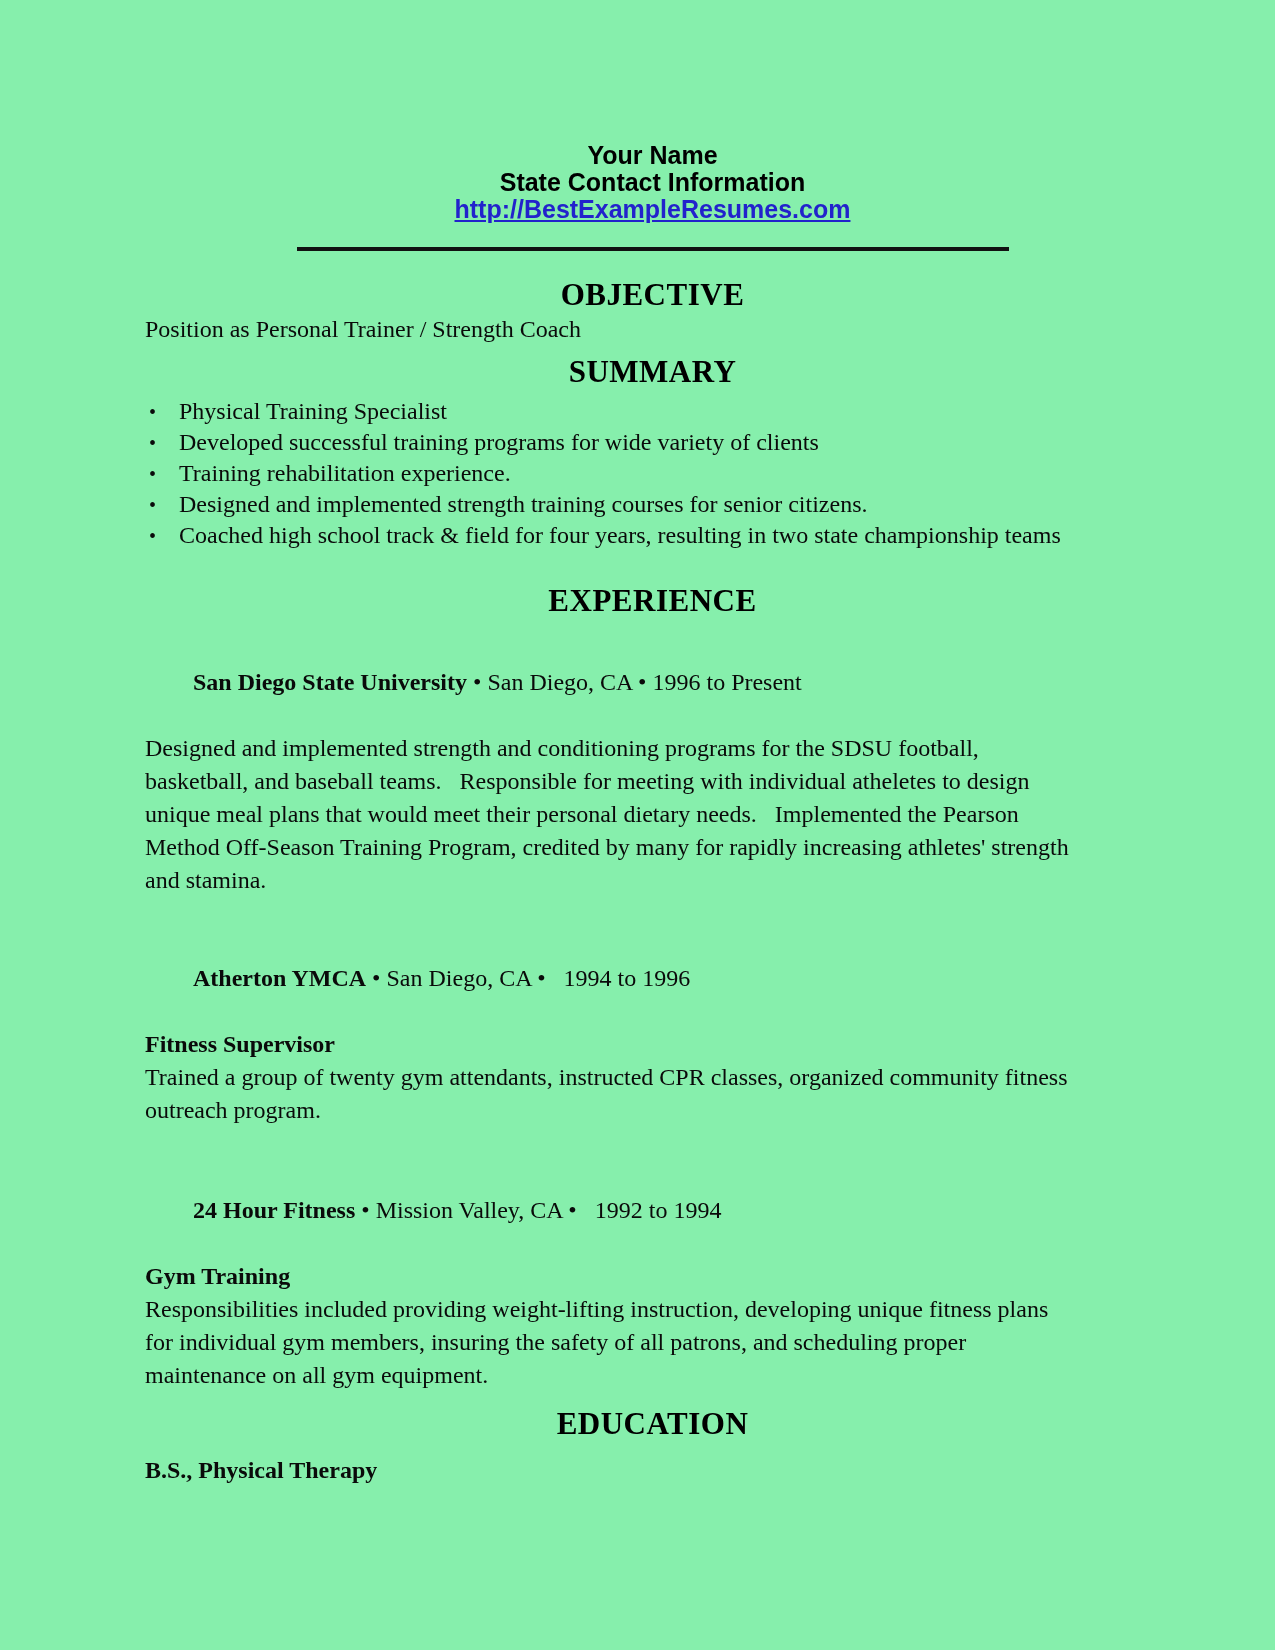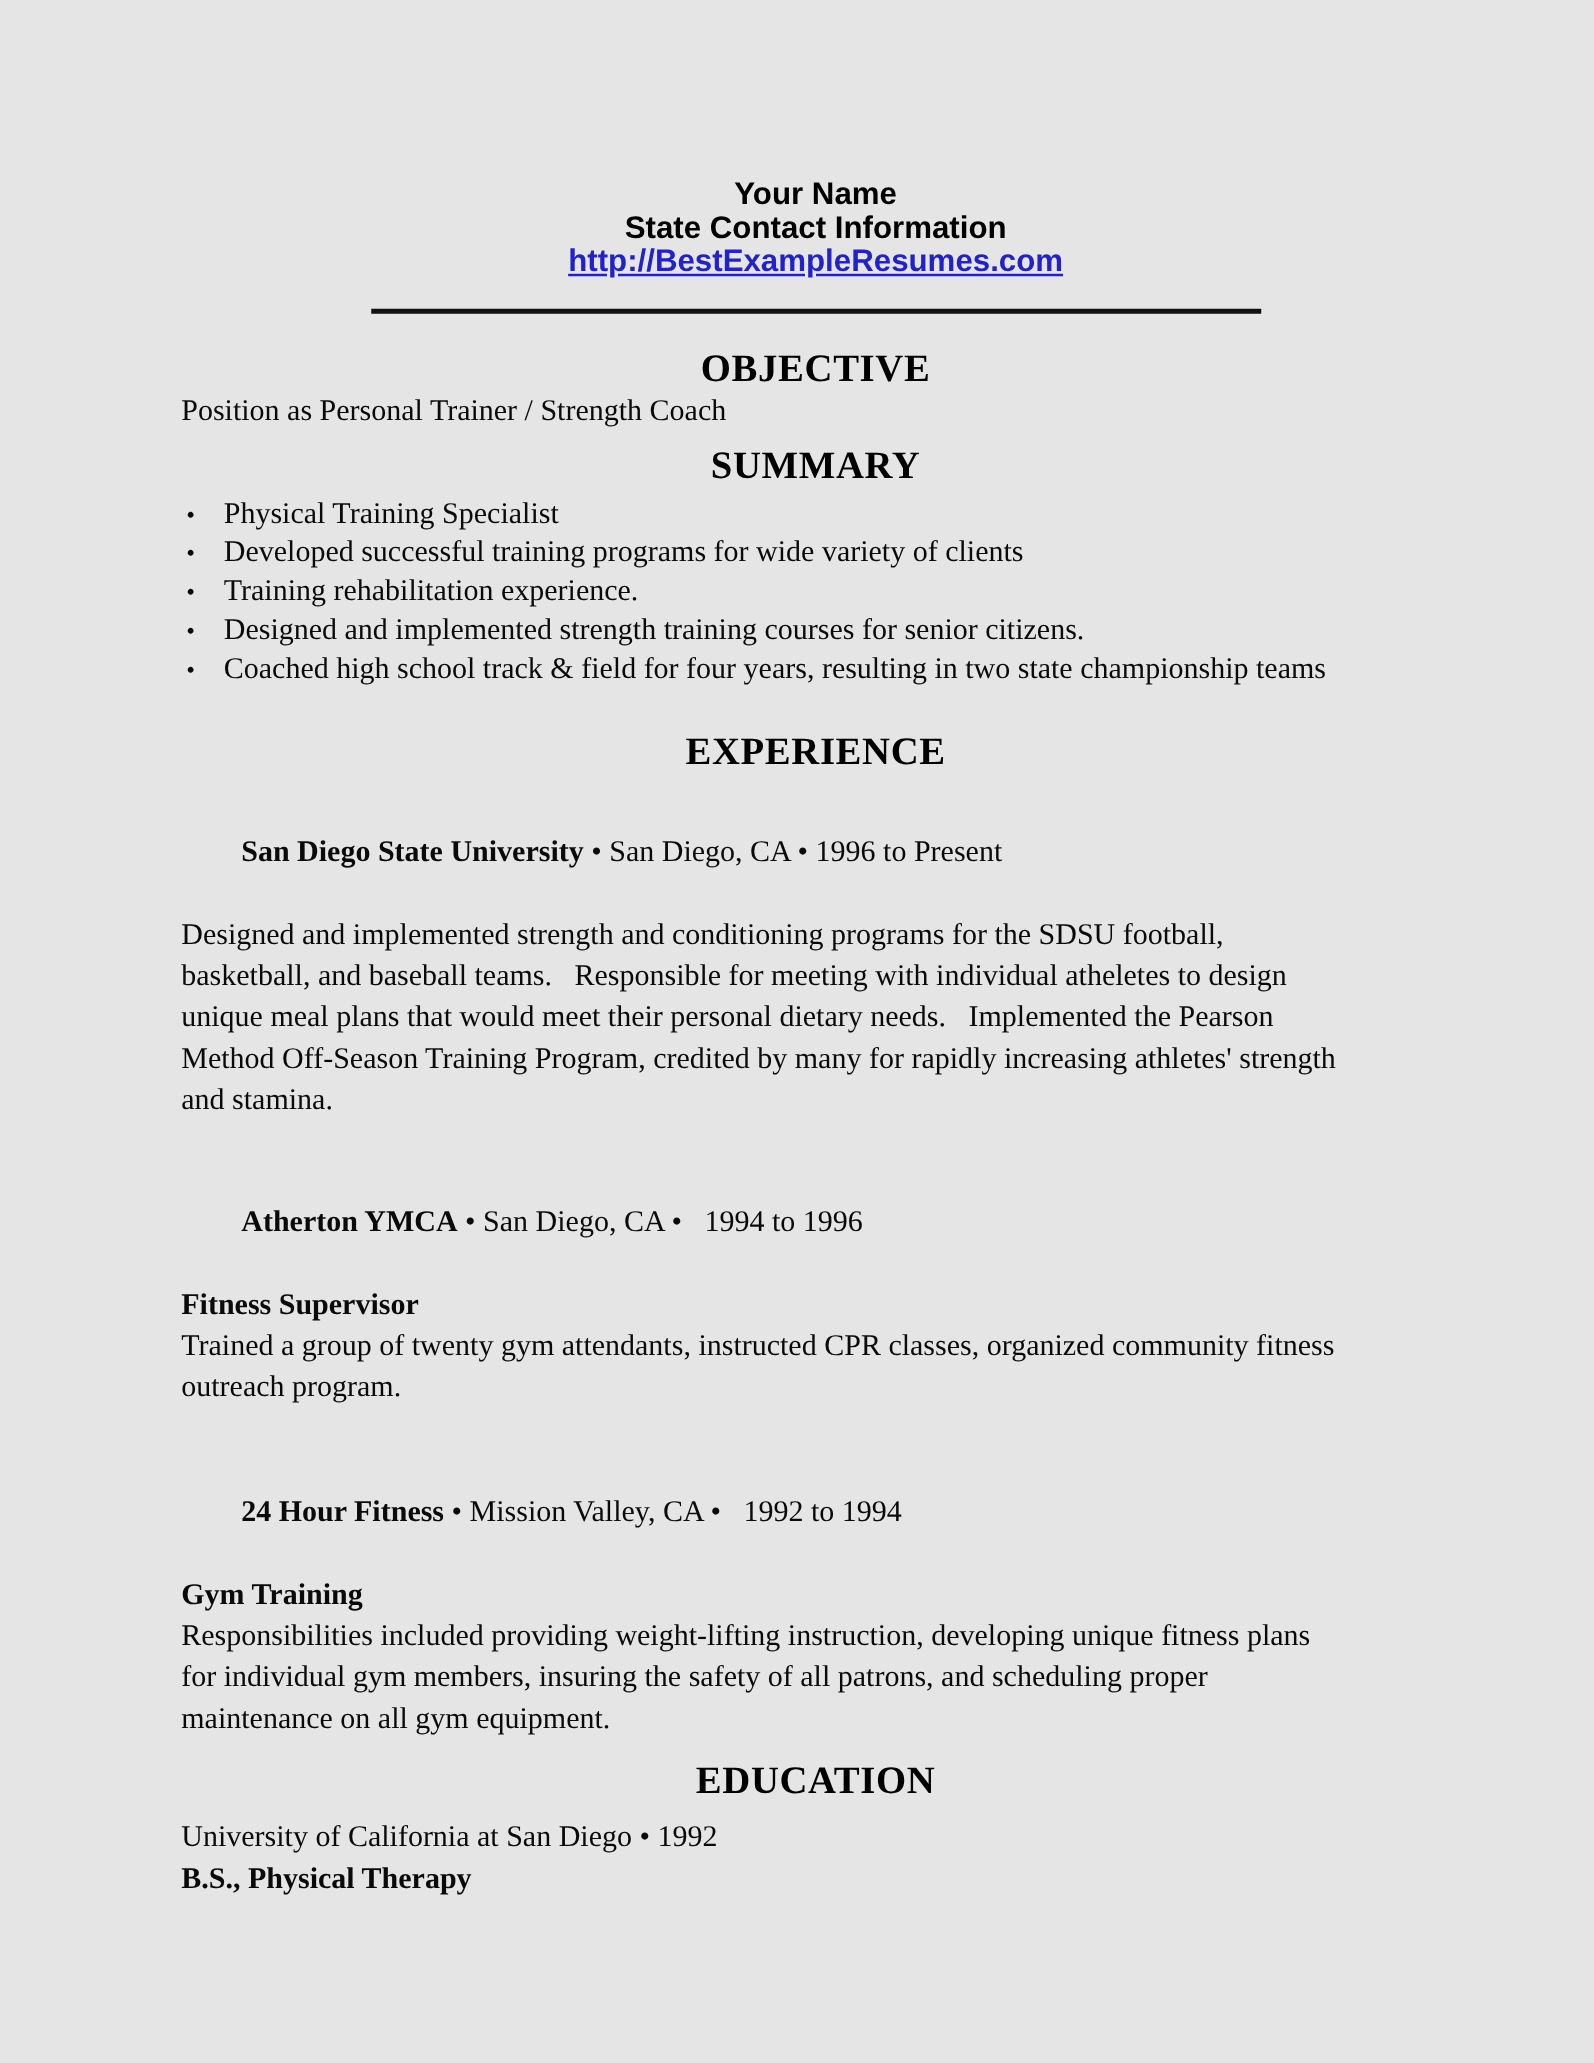--- a/index.html
+++ b/index.html
@@ -5,21 +5,21 @@
   html, body {
     margin: 0;
     padding: 0;
     background: #ffffff;
   }
   .page {
     position: relative;
     width: 1275px;
     height: 1650px;
     margin: 0 auto;
-    background: #e5e5e5;
+    background: #86efac;
     color: #0a0a0a;
     font-family: "Liberation Serif", serif;
     font-size: 24px;
     line-height: 33px;
     overflow: hidden;
   }
   .content {
     padding: 142px 115px 0 145px;
   }
   
@@ -162,18 +162,17 @@
         <span class="entry-company">24 Hour Fitness</span><span class="entry-meta"> • Mission Valley, CA •   1992 to 1994</span>
       </div>
       <div class="entry-title">Gym Training</div>
       <div class="entry-desc">Responsibilities included providing weight-lifting instruction, developing unique fitness plans
 for individual gym members, insuring the safety of all patrons, and scheduling proper
 maintenance on all gym equipment.</div>
     </div>
 
     <div class="section-heading h-education">EDUCATION</div>
     <div class="edu-block">
-      <div class="edu-school">University of California at San Diego • 1992</div>
       <div class="edu-degree">B.S., Physical Therapy</div>
     </div>
 
   </div>
 </div>
 
 </body></html>

